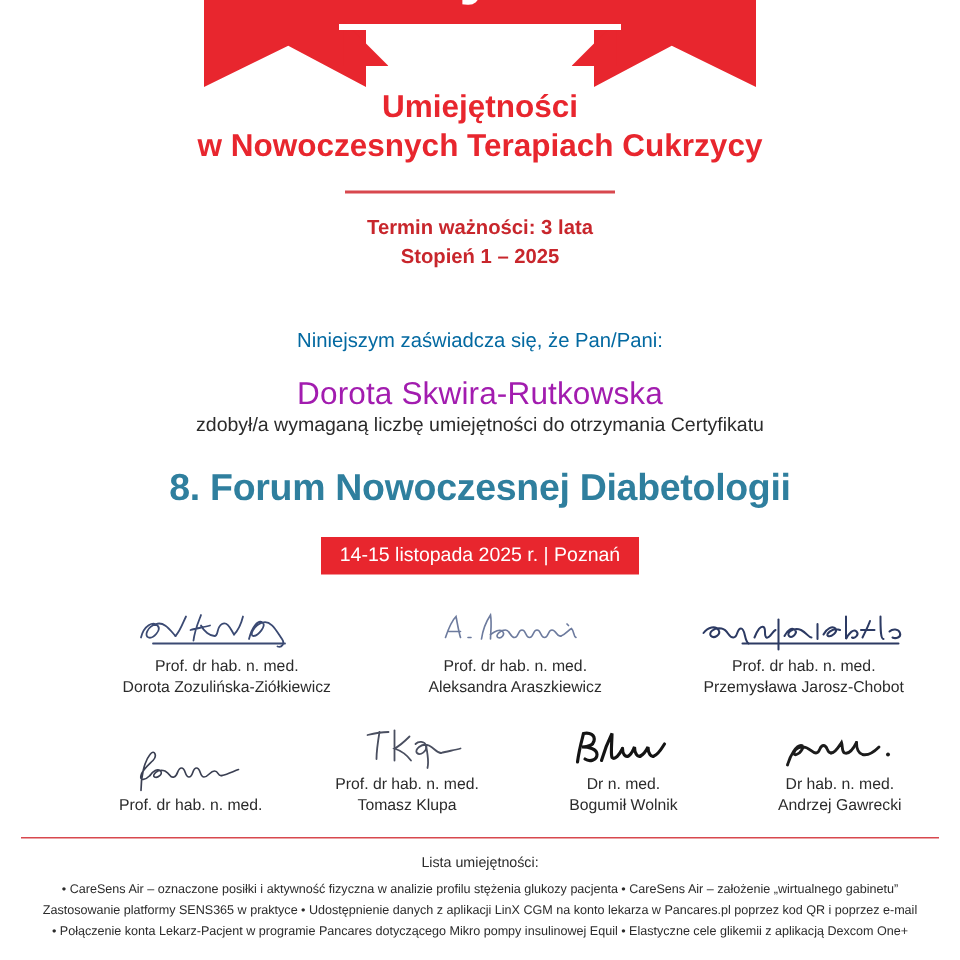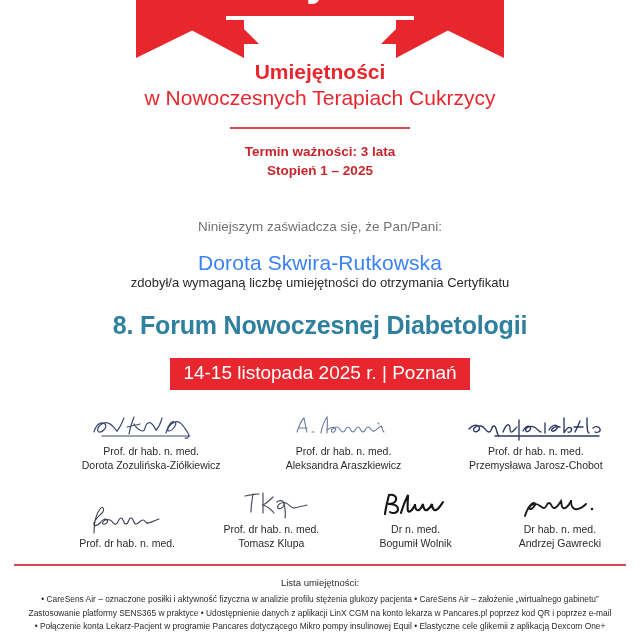--- a/index.html
+++ b/index.html
@@ -99,21 +99,21 @@
     color: #e8262e;
     margin-top: 2px;
   }
   .title-line1 {
     font-size: 21px;
     font-weight: bold;
     line-height: 1.15;
   }
   .title-line2 {
     font-size: 21px;
-    font-weight: normal;
+    font-weight: bold;
     line-height: 1.15;
     margin-top: 2px;
   }
 
   .rule-short {
     width: 180px;
     height: 1.5px;
     background: #d8484e;
     margin: 17px auto 0 auto;
   }
@@ -124,27 +124,27 @@
     font-size: 13.5px;
     font-weight: bold;
     line-height: 1.45;
     margin-top: 13px;
   }
 
   
   .attest {
     text-align: center;
     font-size: 13.5px;
-    color: #737373;
+    color: #0369a1;
     margin-top: 38px;
   }
   .recipient {
     text-align: center;
     font-size: 21px;
-    color: #3b82f6;
+    color: #a21caf;
     margin-top: 17px;
     letter-spacing: .1px;
   }
   .earned {
     text-align: center;
     font-size: 13px;
     color: #2b2b2b;
   }
   .event-title {
     text-align: center;
@@ -155,21 +155,21 @@
     letter-spacing: -.2px;
   }
   .date-badge-row {
     text-align: center;
     margin-top: 18px;
   }
   .date-badge {
     display: inline-block;
     background: #e8262e;
     color: #ffffff;
-    font-size: 19px;
+    font-size: 13px;
     padding: 5px 13px 6px 13px;
     line-height: 1.1;
   }
 
   
   .sig-grid {
     margin-top: 22px;
     padding: 0 8px;
     margin-left: 47px;
   }

